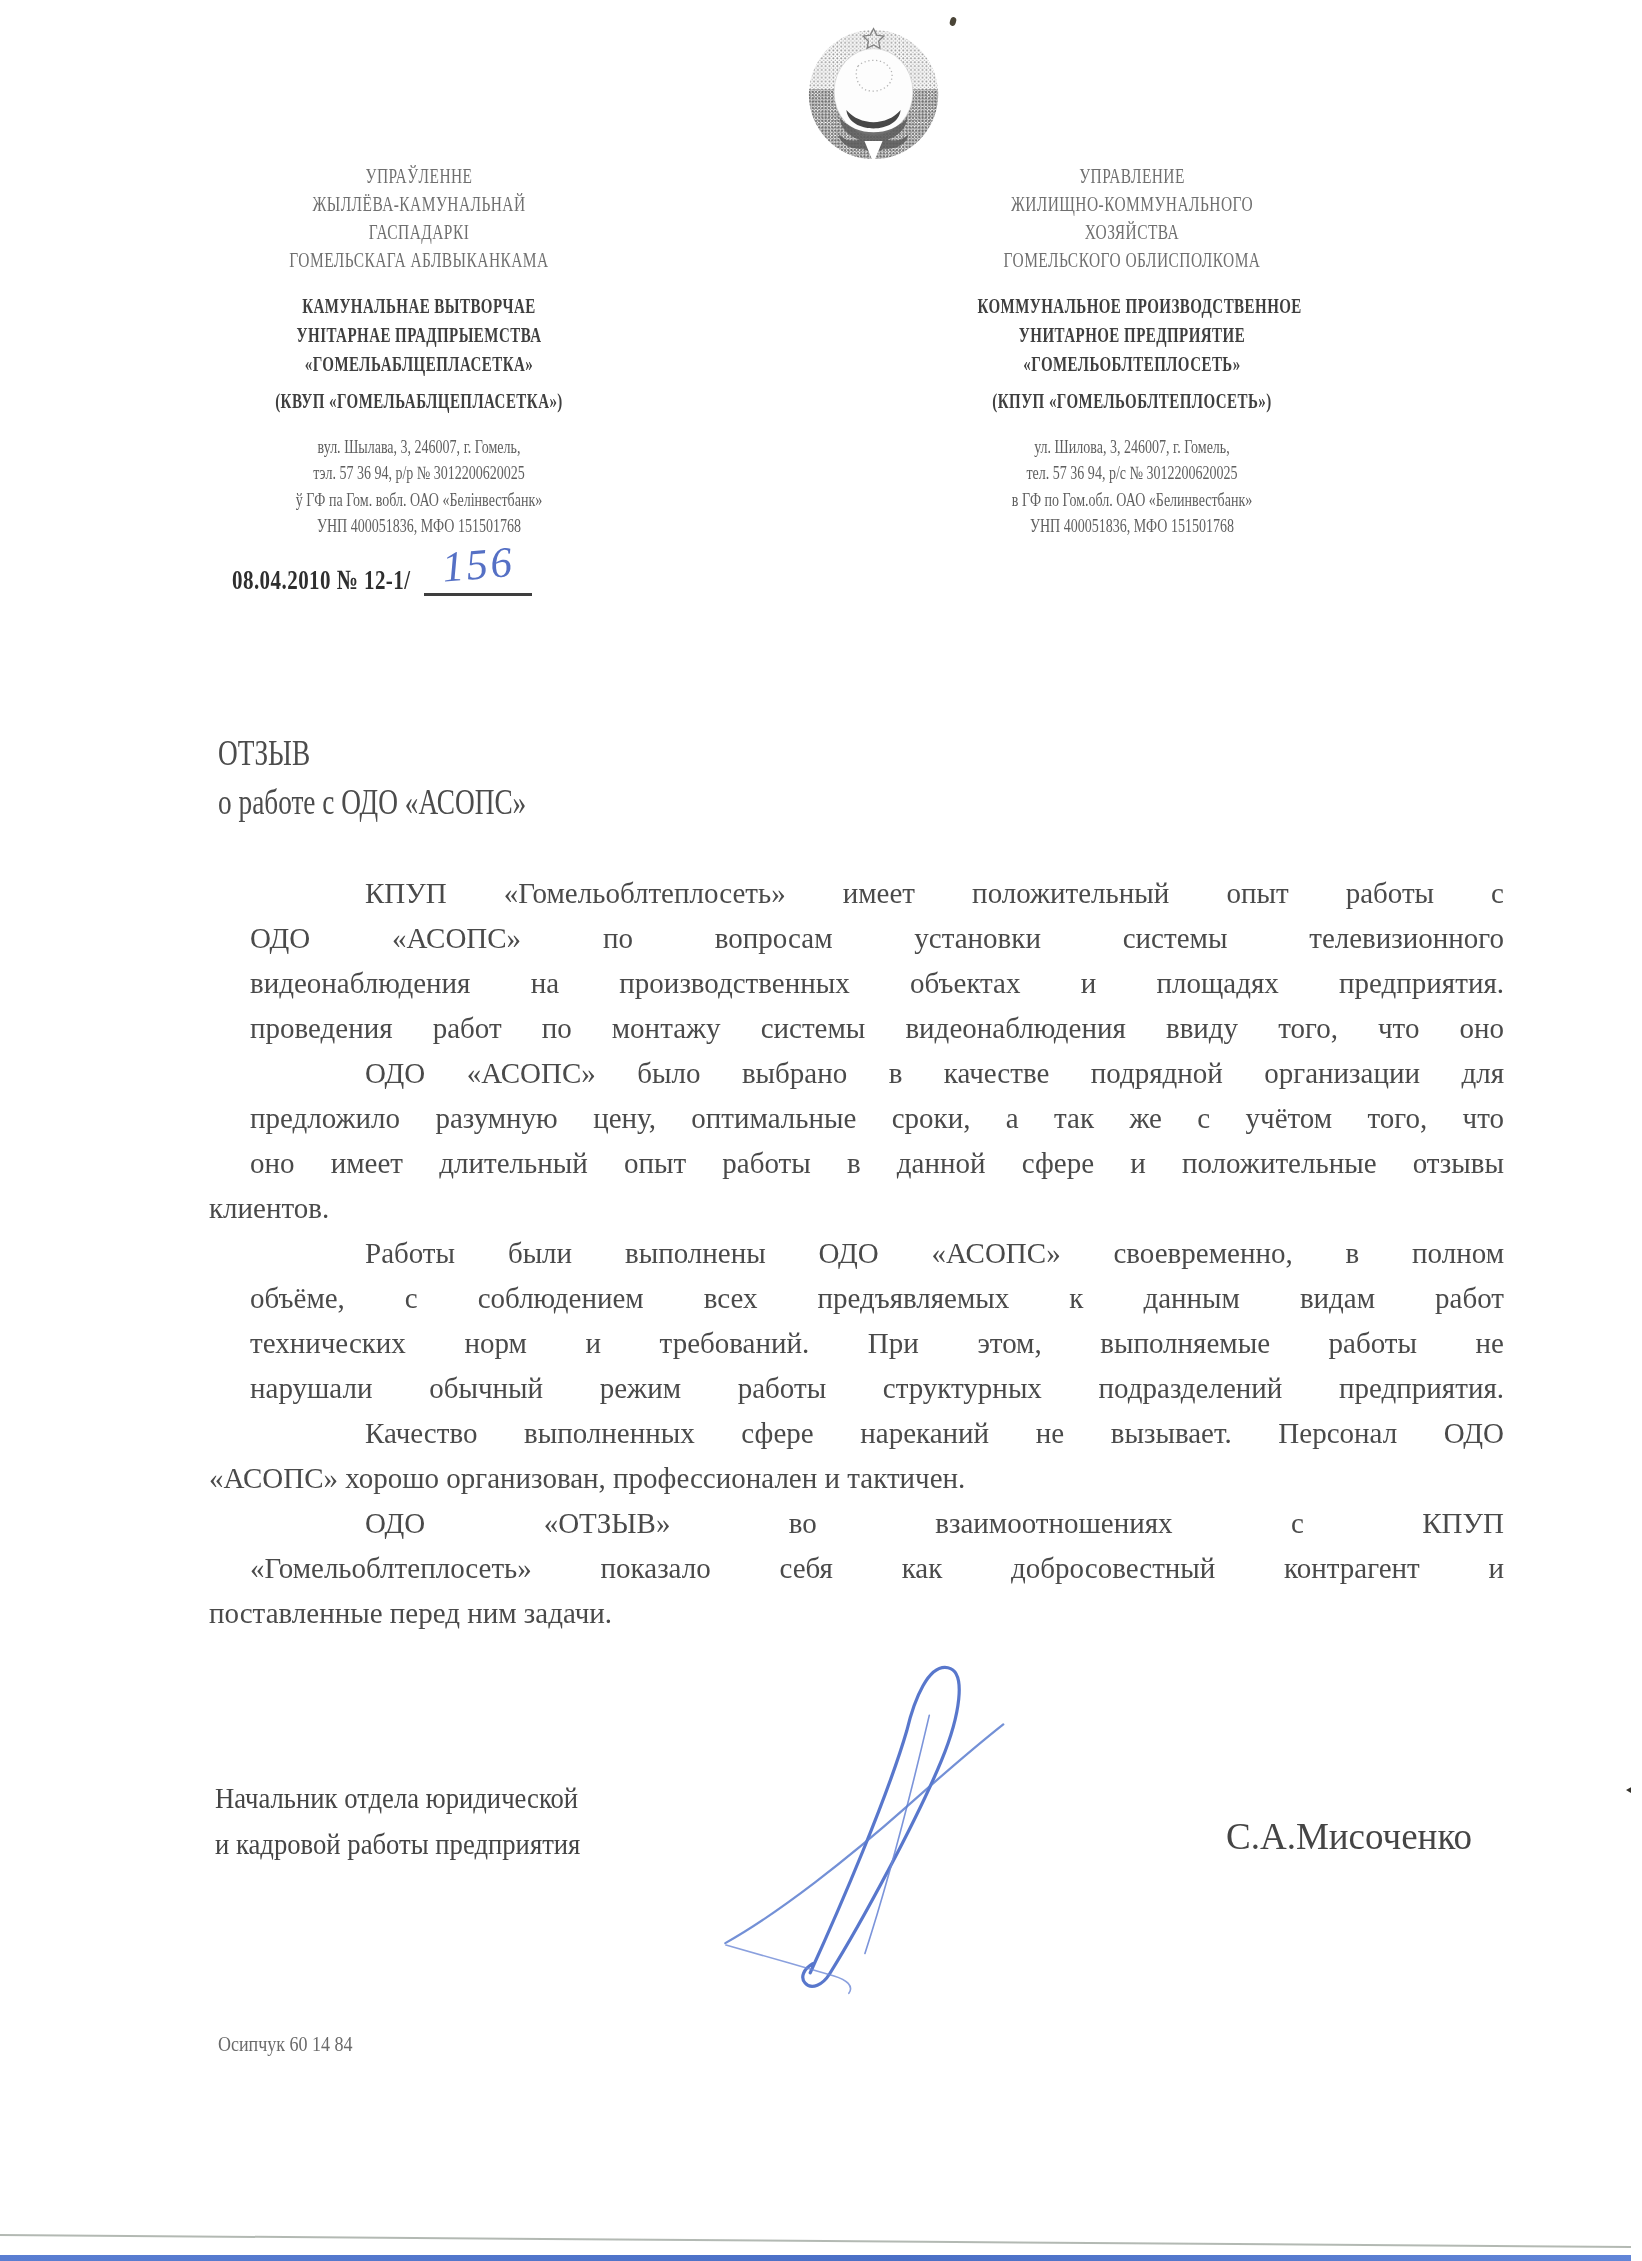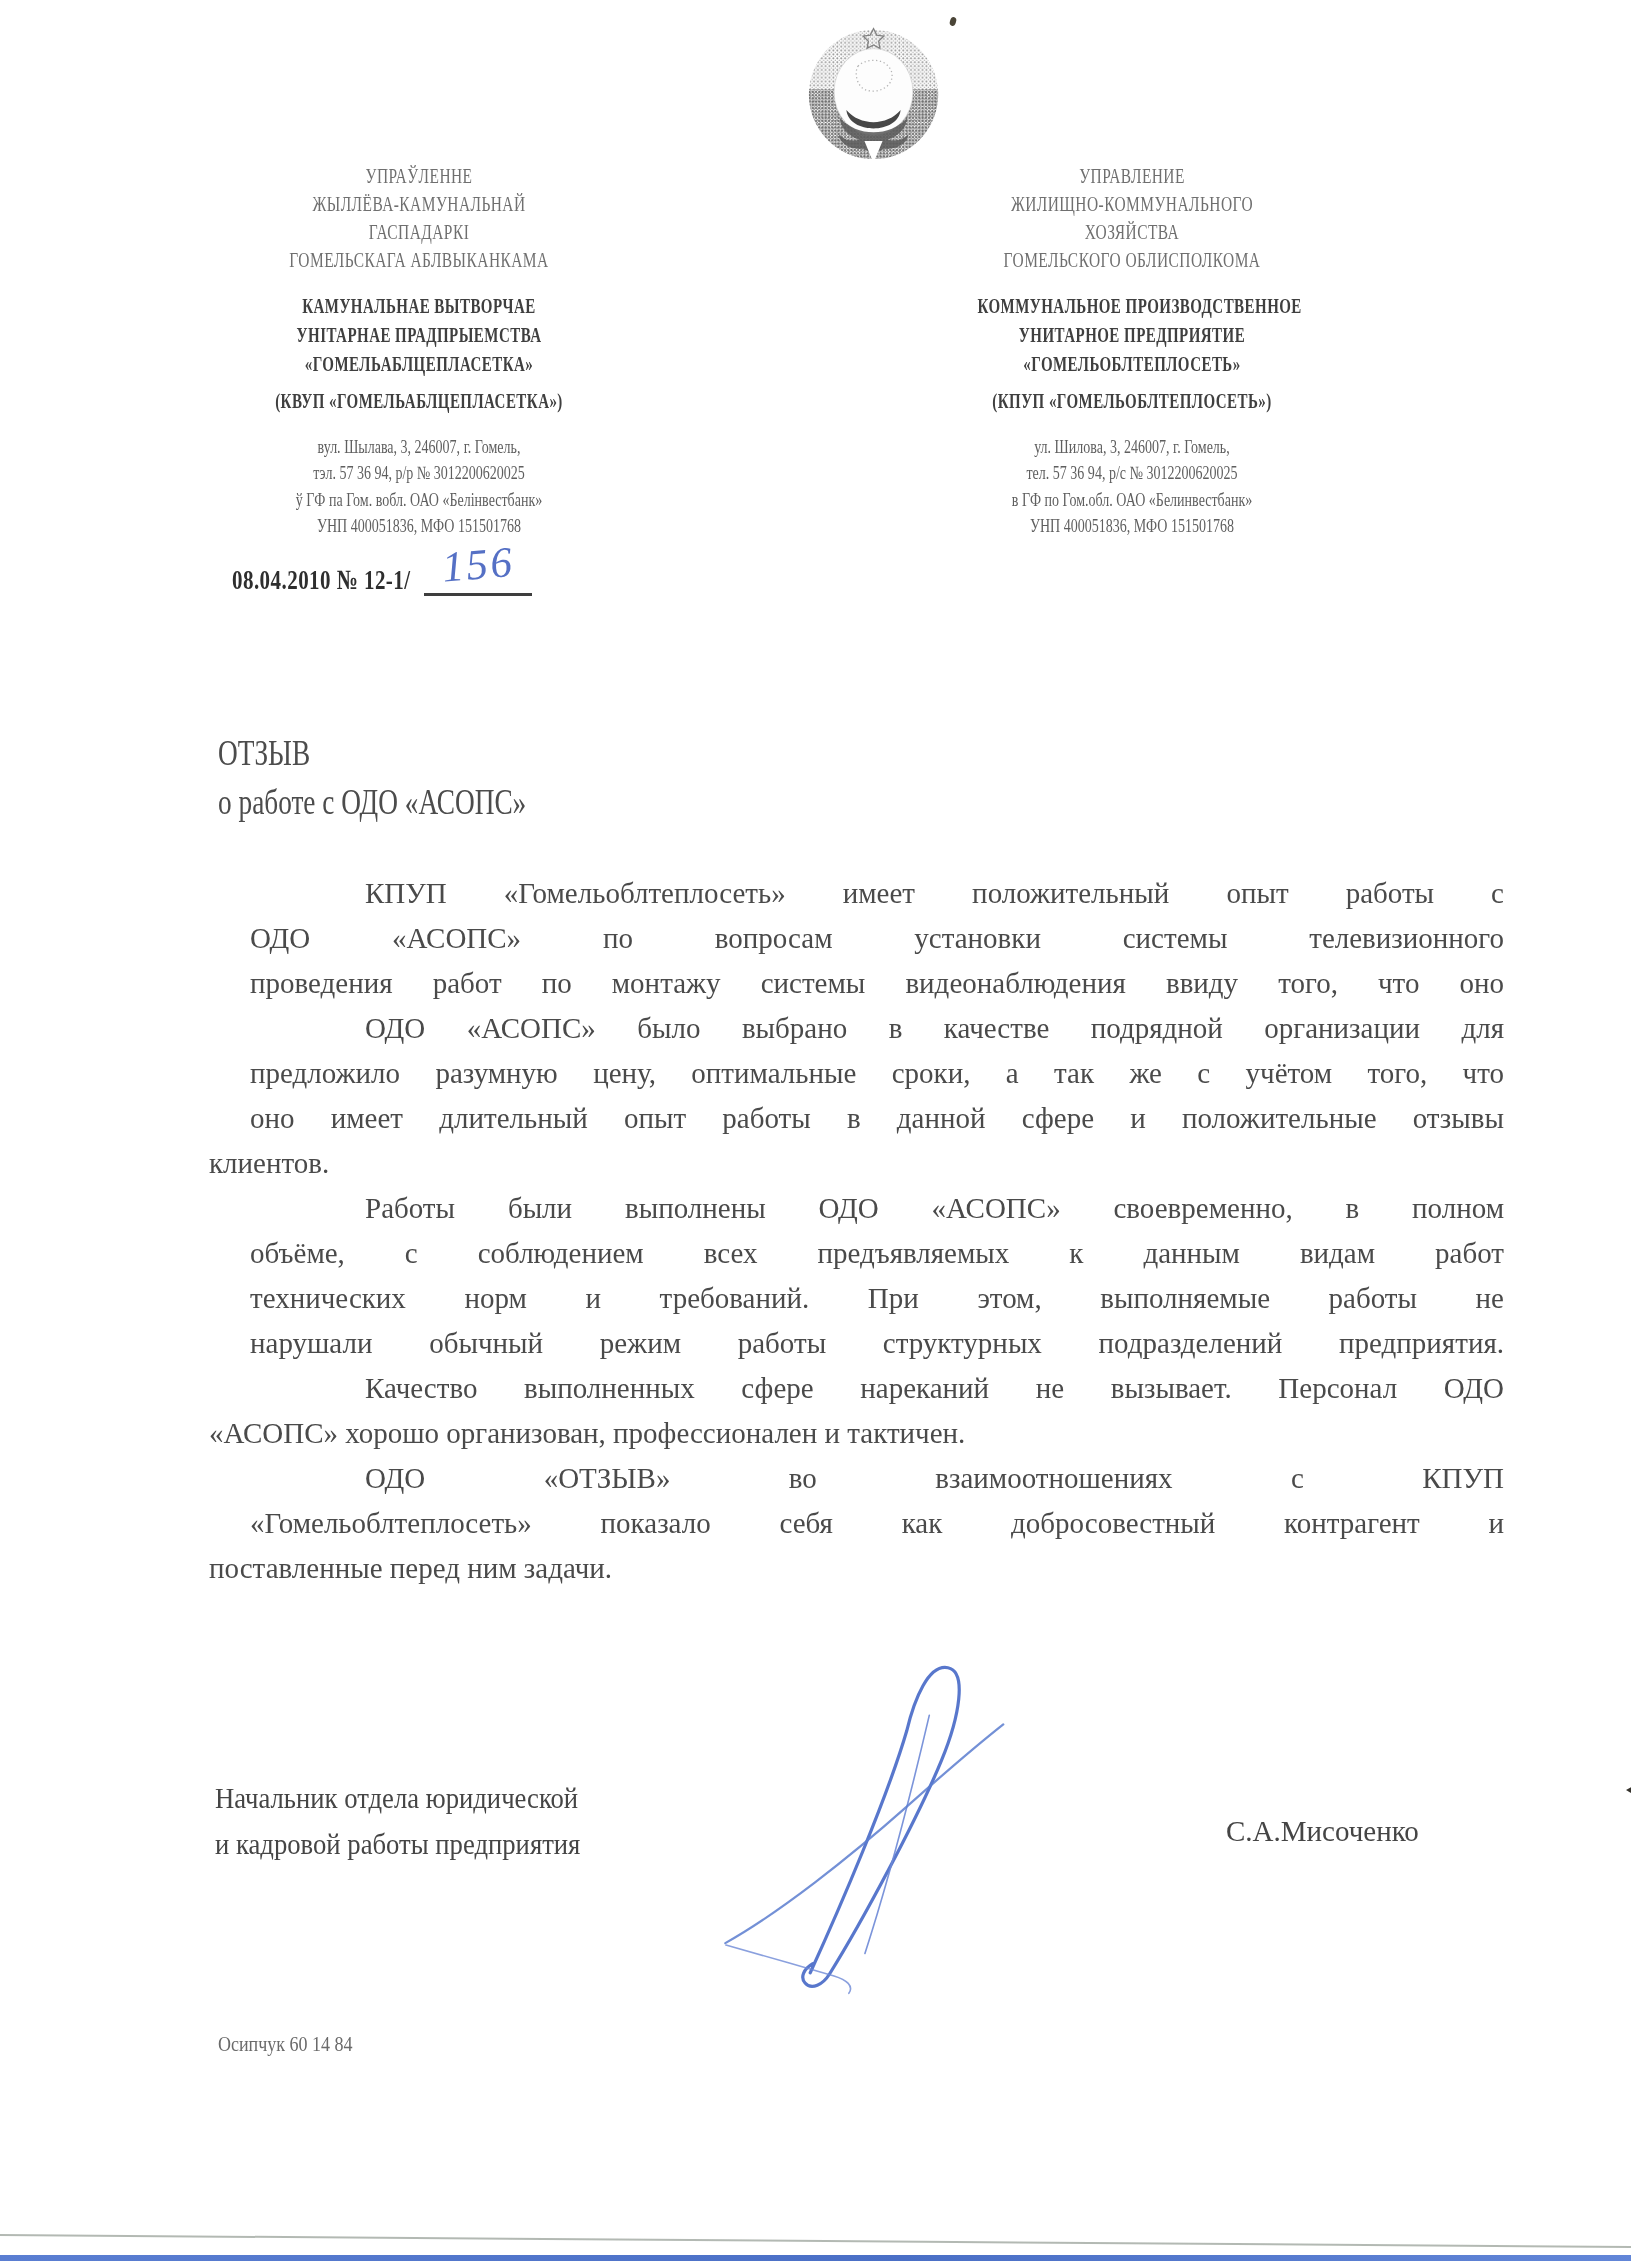--- a/index.html
+++ b/index.html
@@ -35,21 +35,21 @@
   .body{position:absolute;left:209px;top:871px;width:1295px;font-size:29px;line-height:45px;color:#4a4a4a;}
   .para{margin:0;padding:0;}
   .bl{text-align:justify;}
   .bl.j{text-align-last:justify;margin-left:41px;}
   .bl.l{text-align-last:left;}
   .bl.first{text-indent:115px;}
 
   
   .sig-position{position:absolute;left:215px;top:1775px;font-size:29px;line-height:46px;color:#454545;
                 transform:scaleX(0.92);transform-origin:left top;white-space:nowrap;}
-  .sig-name{position:absolute;left:1226px;top:1815px;font-size:29px;color:#454545;white-space:nowrap;}
+  .sig-name{position:absolute;left:1226px;top:1815px;font-size:37px;color:#454545;white-space:nowrap;}
   .signature-svg{position:absolute;left:715px;top:1652px;}
 
   
   .footer{position:absolute;left:218px;top:2033px;font-size:20px;color:#6a6a6a;
           transform:scaleX(0.9);transform-origin:left top;white-space:nowrap;}
 
   
   .speck-top{position:absolute;left:950px;top:17px;width:6.4px;height:9px;background:#4a4537;
              border-radius:50%;transform:rotate(18deg);}
   .edge-mark{position:absolute;left:1626px;top:1781px;width:0;height:0;
@@ -142,20 +142,21 @@
 
   <div class="title">
     <div>ОТЗЫВ</div>
     <div>о работе с ОДО «АСОПС»</div>
   </div>
 
   <div class="body">
     <p class="para">
       <span class="bl j first" style="display:block">КПУП «Гомельоблтеплосеть» имеет положительный опыт работы с</span>
       <span class="bl j" style="display:block">ОДО «АСОПС» по вопросам установки системы телевизионного</span>
+      <span class="bl j" style="display:block">видеонаблюдения на производственных объектах и площадях предприятия.</span>
     </p>
     <p class="para">
       <span class="bl j" style="display:block">проведения работ по монтажу системы видеонаблюдения ввиду того, что оно</span>
       <span class="bl j first" style="display:block">ОДО «АСОПС» было выбрано в качестве подрядной организации для</span>
       <span class="bl j" style="display:block">предложило разумную цену, оптимальные сроки, а так же с учётом того, что</span>
       <span class="bl j" style="display:block">оно имеет длительный опыт работы в данной сфере и положительные отзывы</span>
       <span class="bl l" style="display:block">клиентов.</span>
     </p>
     <p class="para">
       <span class="bl j first" style="display:block">Работы были выполнены ОДО «АСОПС» своевременно, в полном</span>

